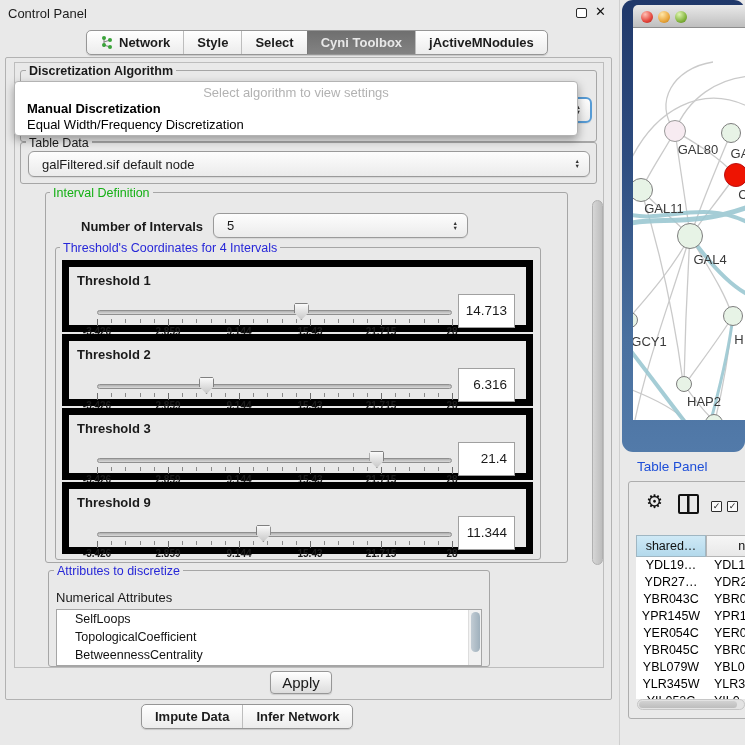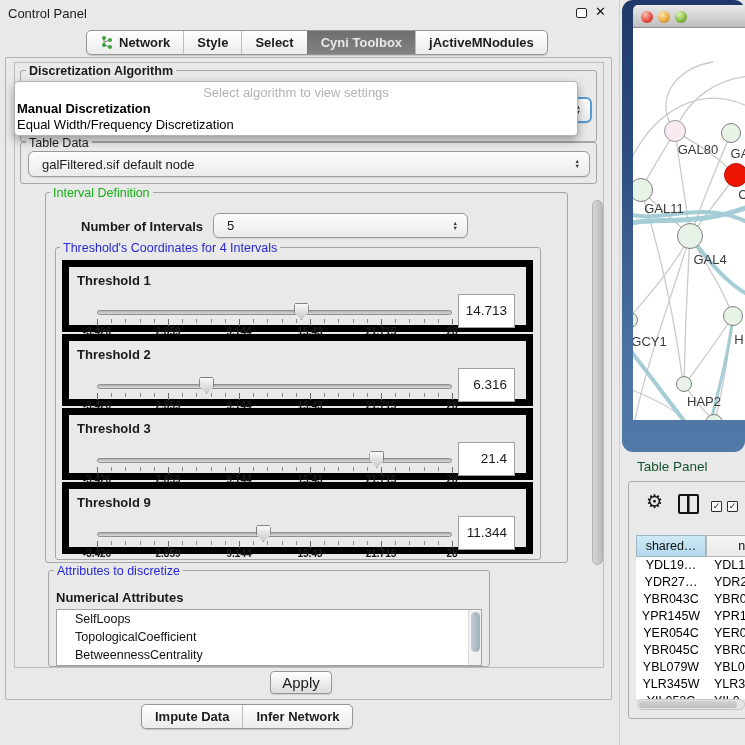--- a/index.html
+++ b/index.html
@@ -30,40 +30,40 @@
 
   .combo { position:absolute; border:1px solid #9a9a9a; border-radius:6px; background:linear-gradient(#fdfdfd,#ebebeb);
     font-size:13px; display:flex; align-items:center; padding-left:13px; box-shadow:0 1px 1px rgba(0,0,0,.08); }
   .spinner { position:absolute; right:9px; top:50%; transform:translateY(-50%); display:flex; flex-direction:column; line-height:5px; font-size:5.5px; color:#333; text-align:center; }
 
   .algo-combo { left:28px; top:97px; width:564px; height:26px; border:2px solid #569bd5; }
 
   .algo-popup { position:absolute; left:14px; top:81px; width:564px; height:55px; background:#fff;
     border:1px solid #b3b3b3; border-radius:4px; box-shadow:0 4px 10px rgba(0,0,0,.35); z-index:10; }
   .popup-placeholder { text-align:center; color:#b2b2b2; font-size:13px; margin-top:3px; }
-  .popup-item { font-size:13px; padding-left:2px; margin-top:1px; color:#000; }
+  .popup-item { font-size:13px; padding-left:12px; margin-top:1px; color:#000; }
   .popup-item.bold { font-weight:bold; }
 
   
   .thr { position:absolute; left:62px; width:471px; height:72px; border:7px solid #000000; background:#e9e9e9; }
   .thr-label { position:absolute; left:8px; top:6px; font-size:13px; font-weight:bold; }
   .thr-track { position:absolute; left:28px; top:43px; width:355px; height:5px; border:1px solid #8f8f8f; border-radius:3px; background:linear-gradient(#b0b0b0,#dadada); }
   .thr-handle { position:absolute; top:36px; width:15px; height:17px; margin-left:-8px;
     background:linear-gradient(#fdfdfd,#c6c6c6); box-shadow:inset 0 0 0 1px #808080;
     clip-path:polygon(10% 0,90% 0,100% 14%,100% 55%,50% 100%,0 55%,0 14%); }
   .thr-ticks { position:absolute; left:28px; top:52px; width:355px; height:7px; }
   .tick { position:absolute; top:0; width:1px; height:4px; background:#8a8a8a; }
   .tick.major { height:7px; background:#6e6e6e; }
   .thr-ticklabels { position:absolute; left:28px; top:59px; width:355px; height:11px; }
   .ticklabel { position:absolute; transform:translateX(-50%); font-size:10px; font-weight:bold; color:#1c1c1c; white-space:nowrap; }
   .thr-value { position:absolute; right:11px; top:27px; width:57px; height:34px; background:#fff; border:1px solid #a0a0a0;
     font-size:13.5px; text-align:right; line-height:32px; padding-right:7px; }
 
   
-  .attr-heading { position:absolute; left:56px; top:590px; font-size:13px; font-weight:bold; }
+  .attr-heading { position:absolute; left:56px; top:590px; font-size:13px; font-weight:normal; }
   .attr-list { position:absolute; left:56px; top:609px; width:426px; height:57px; background:#fff; border:1px solid #a5a5a5; overflow:hidden; }
   .attr-item { font-size:12.5px; padding-left:18px; line-height:18px; color:#111; white-space:nowrap; }
   .attr-scroll { position:absolute; right:0; top:0; width:13px; height:100%; background:#f1f1f1; border-left:1px solid #ddd; }
   .attr-thumb { position:absolute; left:2px; top:2px; width:9px; height:40px; border-radius:5px; background:linear-gradient(90deg,#c2ccd4,#9fb0bc); }
 
   .v-scroll-thumb { position:absolute; left:592px; top:200px; width:11px; height:365px; border-radius:6px;
     background:linear-gradient(90deg,#d6d6d6,#bdbdbd); border:1px solid #b0b0b0; }
 
   .apply-btn { position:absolute; left:270px; top:671px; width:62px; height:23px; border:1px solid #979797; border-radius:4px;
     background:linear-gradient(#ffffff,#dcdcdc); font-size:15px; text-align:center; line-height:21px; box-shadow:0 1px 1px rgba(0,0,0,.12); }
@@ -82,21 +82,21 @@
   .light.green { left:42px; background:radial-gradient(circle at 35% 28%,#def5b0,#84b53f 60%,#4f7d17); }
   .net-canvas { position:absolute; left:11px; top:28px; width:112px; height:392px; background:#fff; overflow:hidden; }
   .net-canvas svg { position:absolute; left:0; top:0; }
   .nnode { position:absolute; border-radius:50%; border:1px solid #7d7d7d; }
   .nnode.green { background:#e7f3e6; }
   .nnode.pink { background:#f7ebf1; border-color:#9a9a9a; }
   .nnode.red { background:#ee1402; border-color:#b11; }
   .nlabel { position:absolute; transform:translate(-50%,-50%); font-size:13px; color:#3a3a3a; white-space:nowrap; }
 
   
-  .tp-title { position:absolute; left:637px; top:459px; font-size:13.5px; color:#14532d;text-align:right; }
+  .tp-title { position:absolute; left:637px; top:459px; font-size:13.5px; color:#1d4ed8;text-align:right; }
   .tp-box { position:absolute; left:628px; top:481px; width:140px; height:238px; border:1px solid #adadad; border-radius:3px; background:#e9e9e9; }
   .gear-icon { position:absolute; left:646px; top:490px; font-size:19px; color:#111; font-family:"DejaVu Sans",sans-serif; }
   .split-icon { position:absolute; left:678px; top:494px; width:21px; height:20px; border:2.5px solid #111; border-radius:2px;
     background:linear-gradient(#111,#111) center/2.5px 100% no-repeat; }
   .cb-icon { position:absolute; top:501px; width:11px; height:11px; border:1.5px solid #2e2e2e; border-radius:1px; background:#fafafa;
     font-size:9px; line-height:9px; text-align:center; color:#222; }
   .cb1 { left:711px; } .cb2 { left:727px; }
   .tp-header { position:absolute; left:636px; top:535px; display:flex; height:22px; }
   .tp-hc { border:1px solid #9fb6c2; font-size:12.5px; text-align:center; line-height:20px; color:#111; }
   .tp-hc.c1 { width:70px; background:linear-gradient(#cfe9f6,#b3d9ec); }

